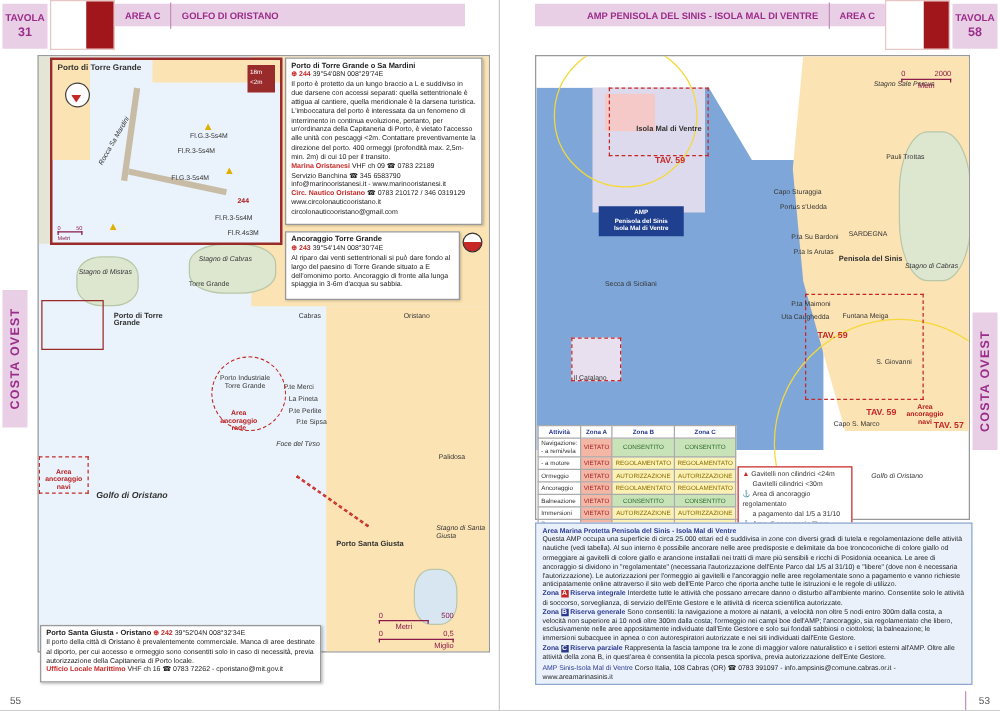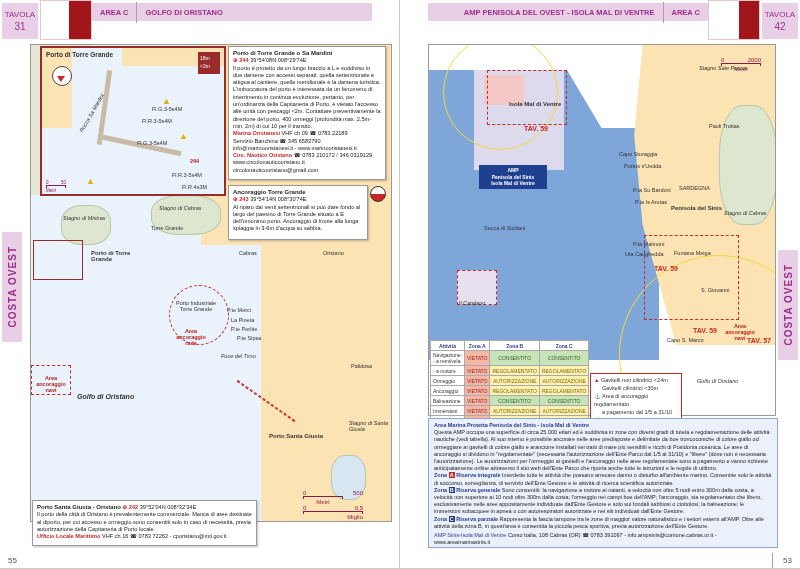--- a/index.html
+++ b/index.html
@@ -3,21 +3,21 @@
 <meta charset="utf-8">
 <style>
   * { box-sizing: border-box; margin: 0; padding: 0; }
   body { width: 800px; height: 569px; background: #ffffff; font-family: "Liberation Sans", sans-serif; position: relative; overflow: hidden; }
   .page { position: absolute; top: 0; height: 569px; background: #fff; }
   .page.left { left: 0; width: 400px; border-right: 1px solid #ccc; }
   .page.right { left: 400px; width: 400px; }
 
   
   .hdr-band { position: absolute; top: 3px; height: 18px; background: #e9cfe5; display: flex; align-items: center; }
-  .tavola { position: absolute; top: 3px; width: 36px; height: 36px; background: #e9cfe5; color: #9b2d8a; font-weight: normal; font-size: 8px; text-align: center; padding-top: 6px; line-height: 12px; }
+  .tavola { position: absolute; top: 3px; width: 36px; height: 36px; background: #e9cfe5; color: #9b2d8a; font-weight: bold; font-size: 8px; text-align: center; padding-top: 6px; line-height: 12px; }
   .tavola .num { font-size: 10px; }
   .hdr-text { color: #9b2d8a; font-weight: bold; font-size: 7.5px; padding: 0 8px; white-space: nowrap; }
   .hdr-sep { width: 1px; height: 21px; background: #c38fbb; }
   .thumb { position: absolute; top: 0; width: 52px; height: 40px; background: #fff; border: 1px solid #e9c6c6; overflow: hidden; }
   .thumb .land { position: absolute; top: 0; bottom: 0; background: #a0161a; }
 
   
   .side-tab { position: absolute; width: 20px; height: 110px; background: #e9cfe5; display: flex; align-items: center; justify-content: center; }
   .side-tab span { writing-mode: vertical-rl; transform: rotate(180deg); color: #9b2d8a; font-weight: bold; font-size: 10px; letter-spacing: 1px; }
 
@@ -199,30 +199,30 @@
     <div>Il porto della città di Oristano è prevalentemente commerciale. Manca di aree destinate al diporto, per cui accesso e ormeggio sono consentiti solo in caso di necessità, previa autorizzazione della Capitaneria di Porto locale.</div>
     <div><span class="org">Ufficio Locale Marittimo</span> <span>VHF ch 16 ☎ 0783 72262 - cporistano@mit.gov.it</span></div>
   </div>
 
   <div class="pagenum" style="left:8px;">55</div>
   <div class="footer-line" style="left:0;"></div>
 </div>
 
 <div class="page right">
   <div class="hdr-band" style="left:28px; width:280px; justify-content:flex-end;">
-    <span class="hdr-text">AMP PENISOLA DEL OVEST - ISOLA MAL DI VENTRE</span>
+    <span class="hdr-text">AMP PENISOLA DEL SINIS - ISOLA MAL DI VENTRE</span>
     <span class="hdr-sep"></span>
     <span class="hdr-text">AREA C</span>
   </div>
   <div class="thumb" style="left:308px;">
     <div class="land" style="left:30px; width:22px;"></div>
   </div>
   <div class="tavola" style="left:362px;">
     <div>TAVOLA</div>
-    <div class="num">42</div>
+    <div class="num">58</div>
   </div>
 
   <div class="side-tab" style="left:378px; top:250px;">
     <span>COSTA OVEST</span>
   </div>
 
   <div class="map" style="left:28px; top:44px; width:348px; height:372px; background:#fff;">
     <div class="amp-zone" style="left:0; top:25px; width:230px; height:290px; clip-path: polygon(0 0, 60% 0, 75% 20%, 100% 20%, 100% 100%, 0 100%);"></div>
     <div class="land-fill" style="left:180px; top:0; width:168px; height:300px; clip-path: polygon(20% 0, 100% 0, 100% 100%, 40% 100%, 20% 60%, 15% 30%);"></div>
     <div class="lagoon" style="left:290px; top:60px; width:58px; height:120px;"></div>

